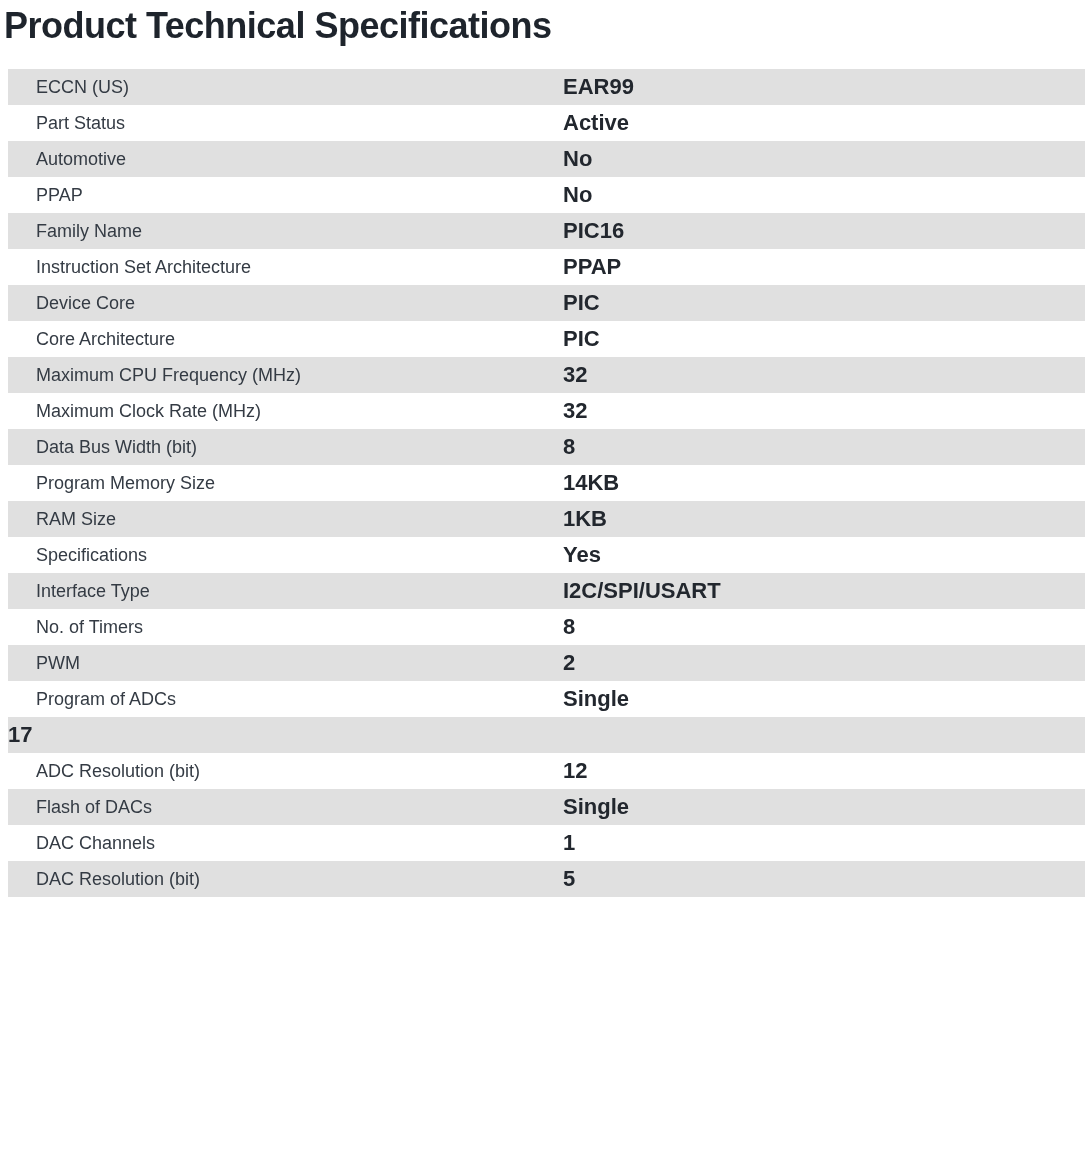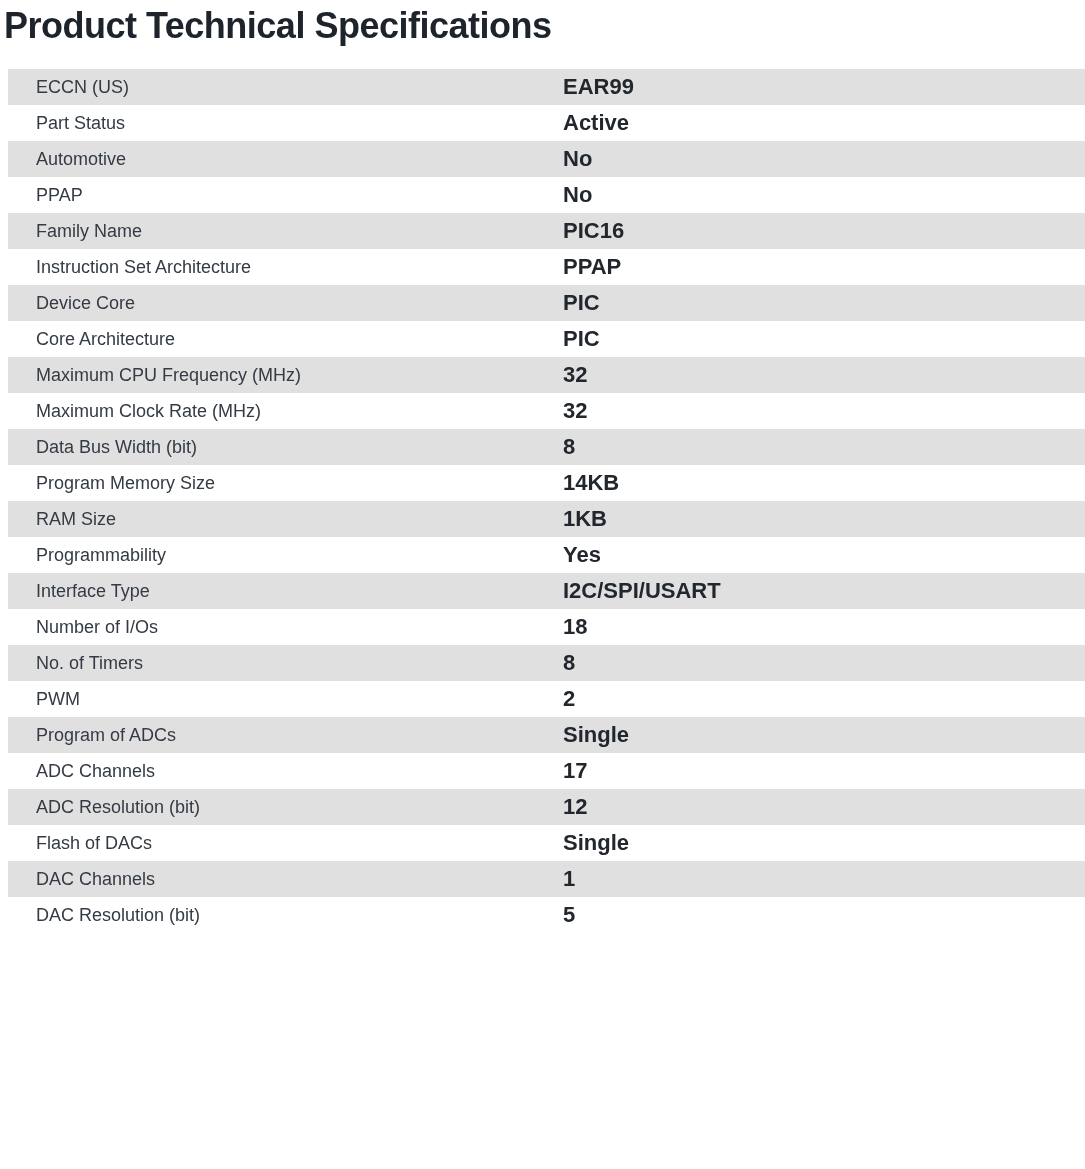--- a/index.html
+++ b/index.html
@@ -108,45 +108,40 @@
     </div>
     <div class="spec-row">
       <div class="spec-label">Program Memory Size</div>
       <div class="spec-value">14KB</div>
     </div>
     <div class="spec-row">
       <div class="spec-label">RAM Size</div>
       <div class="spec-value">1KB</div>
     </div>
     <div class="spec-row">
-      <div class="spec-label">Programmability</div>
+      <div class="spec-label">Specifications</div>
       <div class="spec-value">Yes</div>
     </div>
     <div class="spec-row">
       <div class="spec-label">Interface Type</div>
       <div class="spec-value">I2C/SPI/USART</div>
-    </div>
-    <div class="spec-row">
-      <div class="spec-label">Number of I/Os</div>
-      <div class="spec-value">18</div>
     </div>
     <div class="spec-row">
       <div class="spec-label">No. of Timers</div>
       <div class="spec-value">8</div>
     </div>
     <div class="spec-row">
       <div class="spec-label">PWM</div>
       <div class="spec-value">2</div>
     </div>
     <div class="spec-row">
       <div class="spec-label">Program of ADCs</div>
       <div class="spec-value">Single</div>
     </div>
     <div class="spec-row">
-      <div class="spec-label">ADC Channels</div>
       <div class="spec-value">17</div>
     </div>
     <div class="spec-row">
       <div class="spec-label">ADC Resolution (bit)</div>
       <div class="spec-value">12</div>
     </div>
     <div class="spec-row">
       <div class="spec-label">Flash of DACs</div>
       <div class="spec-value">Single</div>
     </div>

